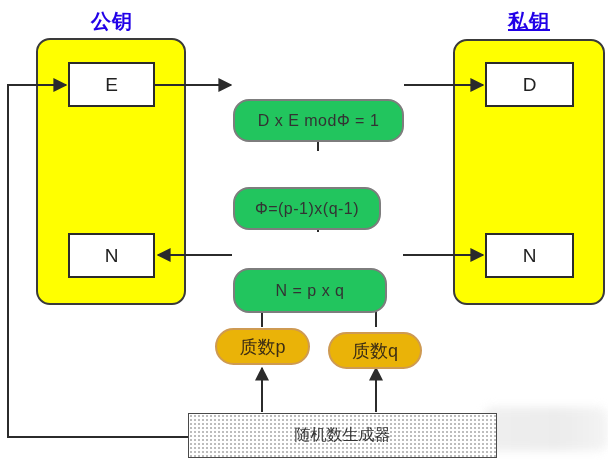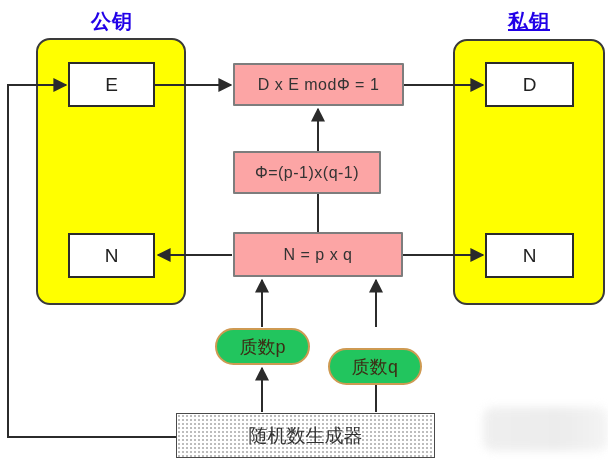--- a/index.html
+++ b/index.html
@@ -32,46 +32,46 @@
     display:flex;align-items:center;justify-content:center;
     font-size:19px;color:#222;z-index:3;
   }
   .node-e {left:68px;top:62px;width:87px;height:45px;}
   .node-nl{left:68px;top:233px;width:87px;height:45px;}
   .node-d {left:485px;top:62px;width:89px;height:45px;}
   .node-nr{left:485px;top:233px;width:89px;height:45px;}
 
   
   .formula-box{
-    position:absolute;background:#fca5a5;border:2px solid #7d7d7d;border-radius:1px;
+    position:absolute;background:#22c55e;border:2px solid #7d7d7d;border-radius:16px;
     box-sizing:border-box;display:flex;align-items:center;justify-content:center;
-    font-size:16px;color:#333;z-index:3;letter-spacing:0.5px;
+    font-size:16px;color:#333;z-index:3;letter-spacing:0.5px;margin-top:36px;
   }
   .formula-mod{left:233px;top:63px;width:171px;height:43px;}
   .formula-phi{left:233px;top:151px;width:148px;height:43px;}
-  .formula-n  {left:233px;top:232px;width:170px;height:45px;}
+  .formula-n  {left:233px;top:232px;width:154px;height:45px;}
 
   
   .prime-pill{
-    position:absolute;background:#22c55e;border:2px solid #CE9A52;border-radius:19px;
+    position:absolute;background:#eab308;border:2px solid #CE9A52;border-radius:19px;
     box-sizing:border-box;display:flex;align-items:center;justify-content:center;
     font-size:18px;color:#3c2d14;z-index:3;
   }
   .prime-p{left:215px;top:328px;width:95px;height:37px;}
-  .prime-q{left:328px;top:348px;width:94px;height:37px;font-family:Liberation Mono, monospace;}
+  .prime-q{left:328px;top:332px;width:94px;height:37px;}
 
   
   .generator-box{
-    position:absolute;left:176px;top:413px;width:259px;height:45px;
+    position:absolute;left:188px;top:413px;width:309px;height:45px;
     background-color:#ffffff;
     background-image:radial-gradient(circle,#bdbdbd 0.8px,transparent 0.9px);
     background-size:4px 4px;
     border:1.5px solid #4a4a4a;box-sizing:border-box;
     display:flex;align-items:center;justify-content:center;
-    font-size:19px;color:#333;z-index:3;
+    font-size:16px;color:#333;z-index:3;
   }
 
   
   .watermark{
     position:absolute;left:483px;top:407px;width:125px;height:44px;
     background:linear-gradient(90deg,#ededed 0%,#e9e9e9 60%,#f2f2f2 100%);
     border-radius:10px;filter:blur(4px);opacity:0.85;z-index:1;
   }
 </style>
 </head>

